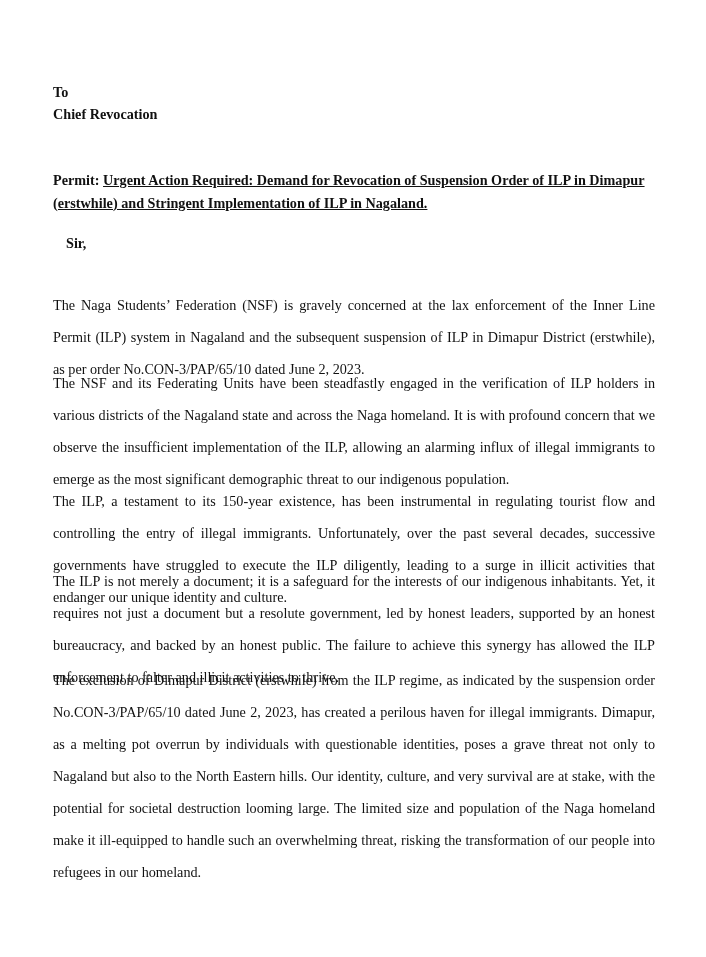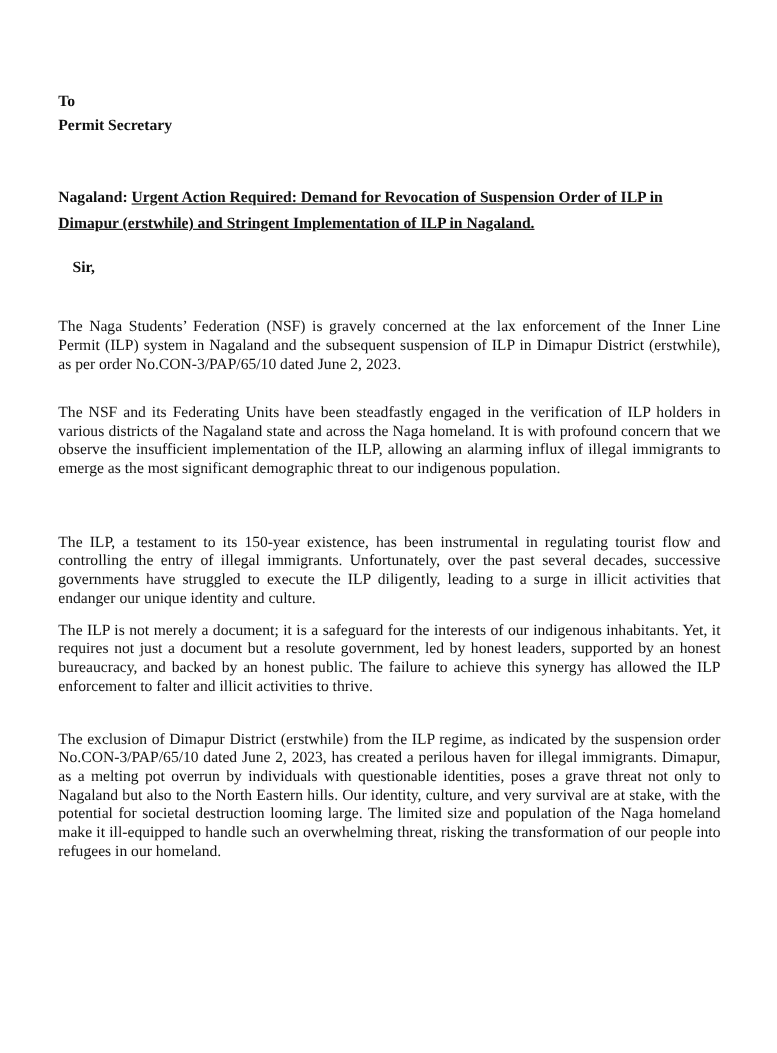--- a/index.html
+++ b/index.html
@@ -11,33 +11,33 @@
   .page { position: relative; width: 696px; height: 957px; background: #ffffff; }
   .addr { position: absolute; left: 53px; font-weight: bold; font-size: 14.2px; line-height: 22px; }
   .subject {
     position: absolute; left: 53px; top: 169px; width: 602px;
     font-weight: bold; font-size: 14.2px; line-height: 22.5px;
   }
   .subject .u { text-decoration: underline; }
   .salutation { position: absolute; left: 66px; top: 235px; font-weight: bold; font-size: 14.2px; }
   .para {
     position: absolute; left: 53px; width: 602px;
-    font-size: 14.2px; line-height: 17px; text-align: justify;
+    font-size: 14.2px; line-height: 32px; text-align: justify;
     margin: 0;
   }
 </style>
 </head>
 <body>
 
 <div class="page">
   <div class="addr" style="top:81px">To</div>
-  <div class="addr" style="top:103px">Permit Secretary</div>
+  <div class="addr" style="top:103px">Chief Revocation</div>
 
   <div class="subject">
-    <span>Nagaland: </span><span class="u">Urgent Action Required: Demand for Revocation of Suspension Order of ILP in Dimapur (erstwhile) and Stringent Implementation of ILP in Nagaland.</span>
+    <span>Permit: </span><span class="u">Urgent Action Required: Demand for Revocation of Suspension Order of ILP in Dimapur (erstwhile) and Stringent Implementation of ILP in Nagaland.</span>
   </div>
 
   <div class="salutation">Sir,</div>
 
   <p class="para" style="top:289px">The Naga Students’ Federation (NSF) is gravely concerned at the lax enforcement of the Inner Line Permit (ILP) system in Nagaland and the subsequent suspension of ILP in Dimapur District (erstwhile), as per order No.CON-3/PAP/65/10 dated June 2, 2023.</p>
   <p class="para" style="top:367px">The NSF and its Federating Units have been steadfastly engaged in the verification of ILP holders in various districts of the Nagaland state and across the Naga homeland. It is with profound concern that we observe the insufficient implementation of the ILP, allowing an alarming influx of illegal immigrants to emerge as the most significant demographic threat to our indigenous population.</p>
   <p class="para" style="top:485px">The ILP, a testament to its 150-year existence, has been instrumental in regulating tourist flow and controlling the entry of illegal immigrants. Unfortunately, over the past several decades, successive governments have struggled to execute the ILP diligently, leading to a surge in illicit activities that endanger our unique identity and culture.</p>
   <p class="para" style="top:565px">The ILP is not merely a document; it is a safeguard for the interests of our indigenous inhabitants. Yet, it requires not just a document but a resolute government, led by honest leaders, supported by an honest bureaucracy, and backed by an honest public. The failure to achieve this synergy has allowed the ILP enforcement to falter and illicit activities to thrive.</p>
   <p class="para" style="top:664px">The exclusion of Dimapur District (erstwhile) from the ILP regime, as indicated by the suspension order No.CON-3/PAP/65/10 dated June 2, 2023, has created a perilous haven for illegal immigrants. Dimapur, as a melting pot overrun by individuals with questionable identities, poses a grave threat not only to Nagaland but also to the North Eastern hills. Our identity, culture, and very survival are at stake, with the potential for societal destruction looming large. The limited size and population of the Naga homeland make it ill-equipped to handle such an overwhelming threat, risking the transformation of our people into refugees in our homeland.</p>
 </div>

